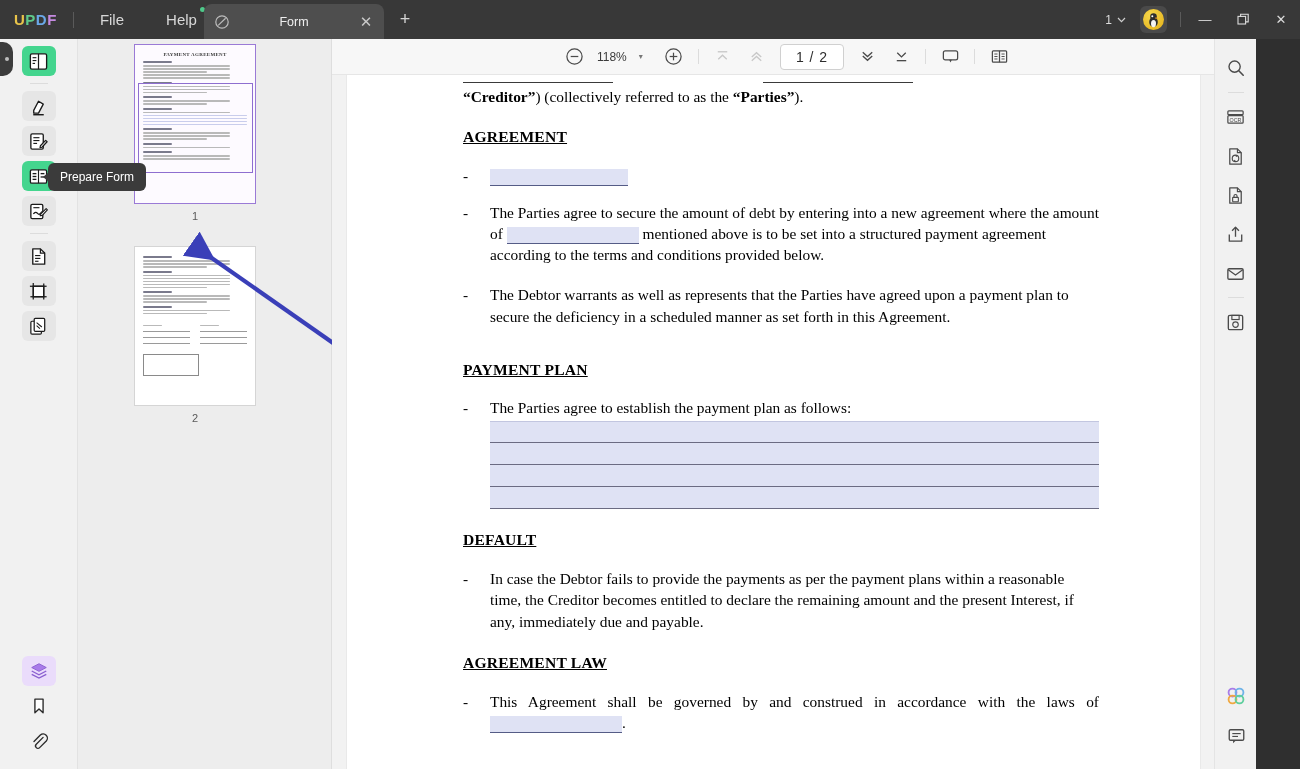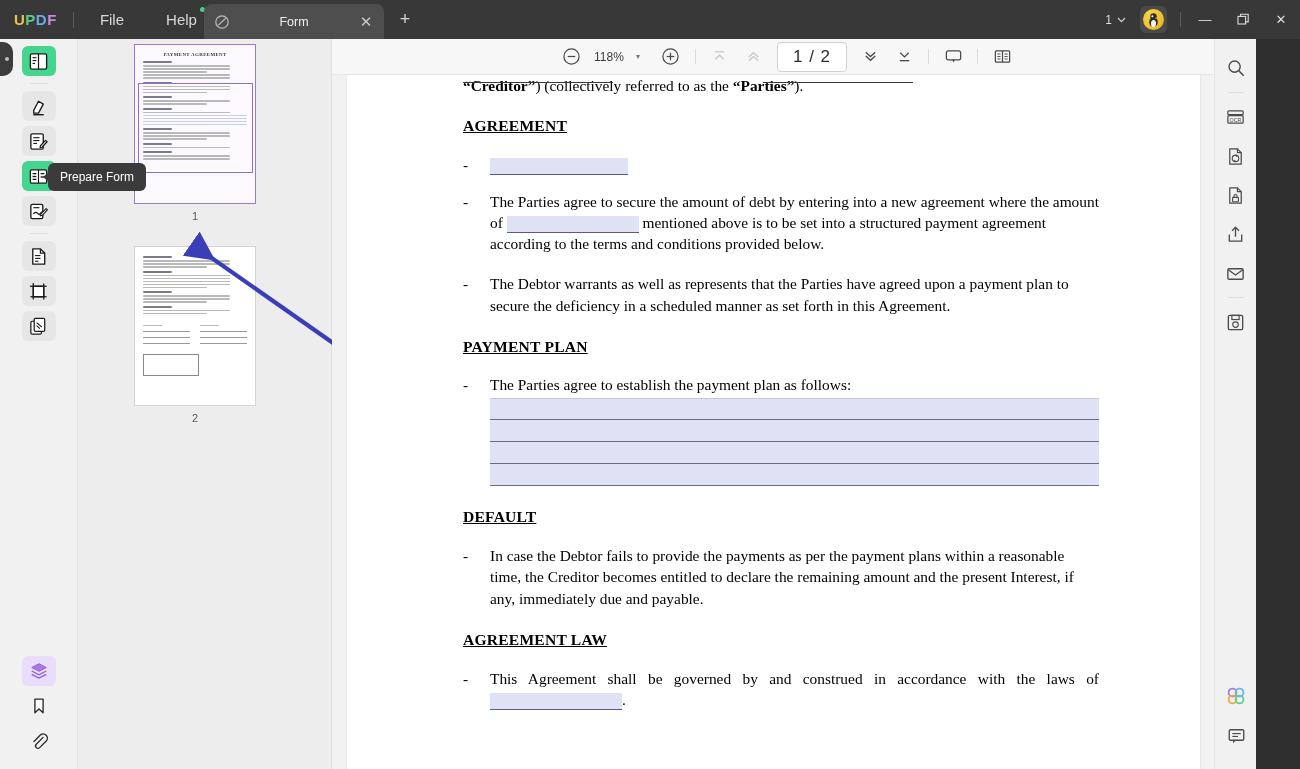--- a/index.html
+++ b/index.html
@@ -130,21 +130,21 @@
     display:flex; align-items:center; justify-content:center; gap:0;
   }
   .tbtn { width:34px; height:28px; display:flex; align-items:center;
           justify-content:center; color:#4a4a4a; }
   .tbtn.disabled { color:#c8c8c8; }
   .zoomval { font-size:12px; color:#3b3b3b; min-width:40px; text-align:center; }
   .caret { font-size:8px; color:#777; margin-left:7px; }
   .tsep { width:1px; height:15px; background:#dcdcdc; margin:0 7px; }
   .pagebox {
     border:1px solid #d0d0d0; border-radius:4px; background:#fff;
-    font-size:17px; color:#2d2d2d; padding:4px 15px; margin:0 6px;
+    font-size:14px; color:#2d2d2d; padding:4px 15px; margin:0 6px;
     letter-spacing:1px; font-weight:500;
   }
 
   
   .docarea {
     position:absolute; left:332px; top:75px; width:910px; height:694px;
     background:#f2f2f2; overflow:hidden;
   }
   .page {
     position:absolute; left:15px; top:0; width:853px; min-height:760px;
@@ -515,40 +515,40 @@
   <div class="docarea">
     <div class="page">
 
       <div class="cut-top">
         <div style="display:flex; gap:150px; padding-top:7px;">
           <div style="width:150px;" class="cut-line"></div>
           <div style="width:150px;" class="cut-line"></div>
         </div>
       </div>
 
-      <p class="body" style="">
+      <p class="body" style="margin-top:11px;">
         <b>“Creditor”</b>) (collectively referred to as the <b>“Parties”</b>).
       </p>
 
       <h2 class="head" style="margin-top:21px;">AGREEMENT</h2>
       <div class="bullet-row" style="margin-top:19px;">
         <div class="dash">-</div>
         <div class="btext"><span class="field" style="width:138px;"></span></div>
       </div>
       <div class="bullet-row" style="margin-top:15px;">
         <div class="dash">-</div>
         <div class="btext"><span>The Parties agree to secure the amount of debt by entering into a new agreement where the amount of </span><span class="field" style="width:132px;"></span><span> mentioned above is to be set into a structured payment agreement according to the terms and conditions provided below.</span></div>
       </div>
 
       <div class="bullet-row" style="margin-top:19px;">
         <div class="dash">-</div>
         <div class="btext">The Debtor warrants as well as represents that the Parties have agreed upon a payment plan to secure the deficiency in a scheduled manner as set forth in this Agreement.</div>
       </div>
 
-      <h2 class="head" style="margin-top:22px;">PAYMENT PLAN</h2>
+      <h2 class="head" style="margin-top:34px;">PAYMENT PLAN</h2>
       <div class="bullet-row" style="margin-top:18px;">
         <div class="dash">-</div>
         <div class="btext">The Parties agree to establish the payment plan as follows:</div>
       </div>
       <div style="margin-left:27px; margin-top:3px;">
         <div class="field-block first"></div>
         <div class="field-block"></div>
         <div class="field-block"></div>
         <div class="field-block"></div>
       </div>

